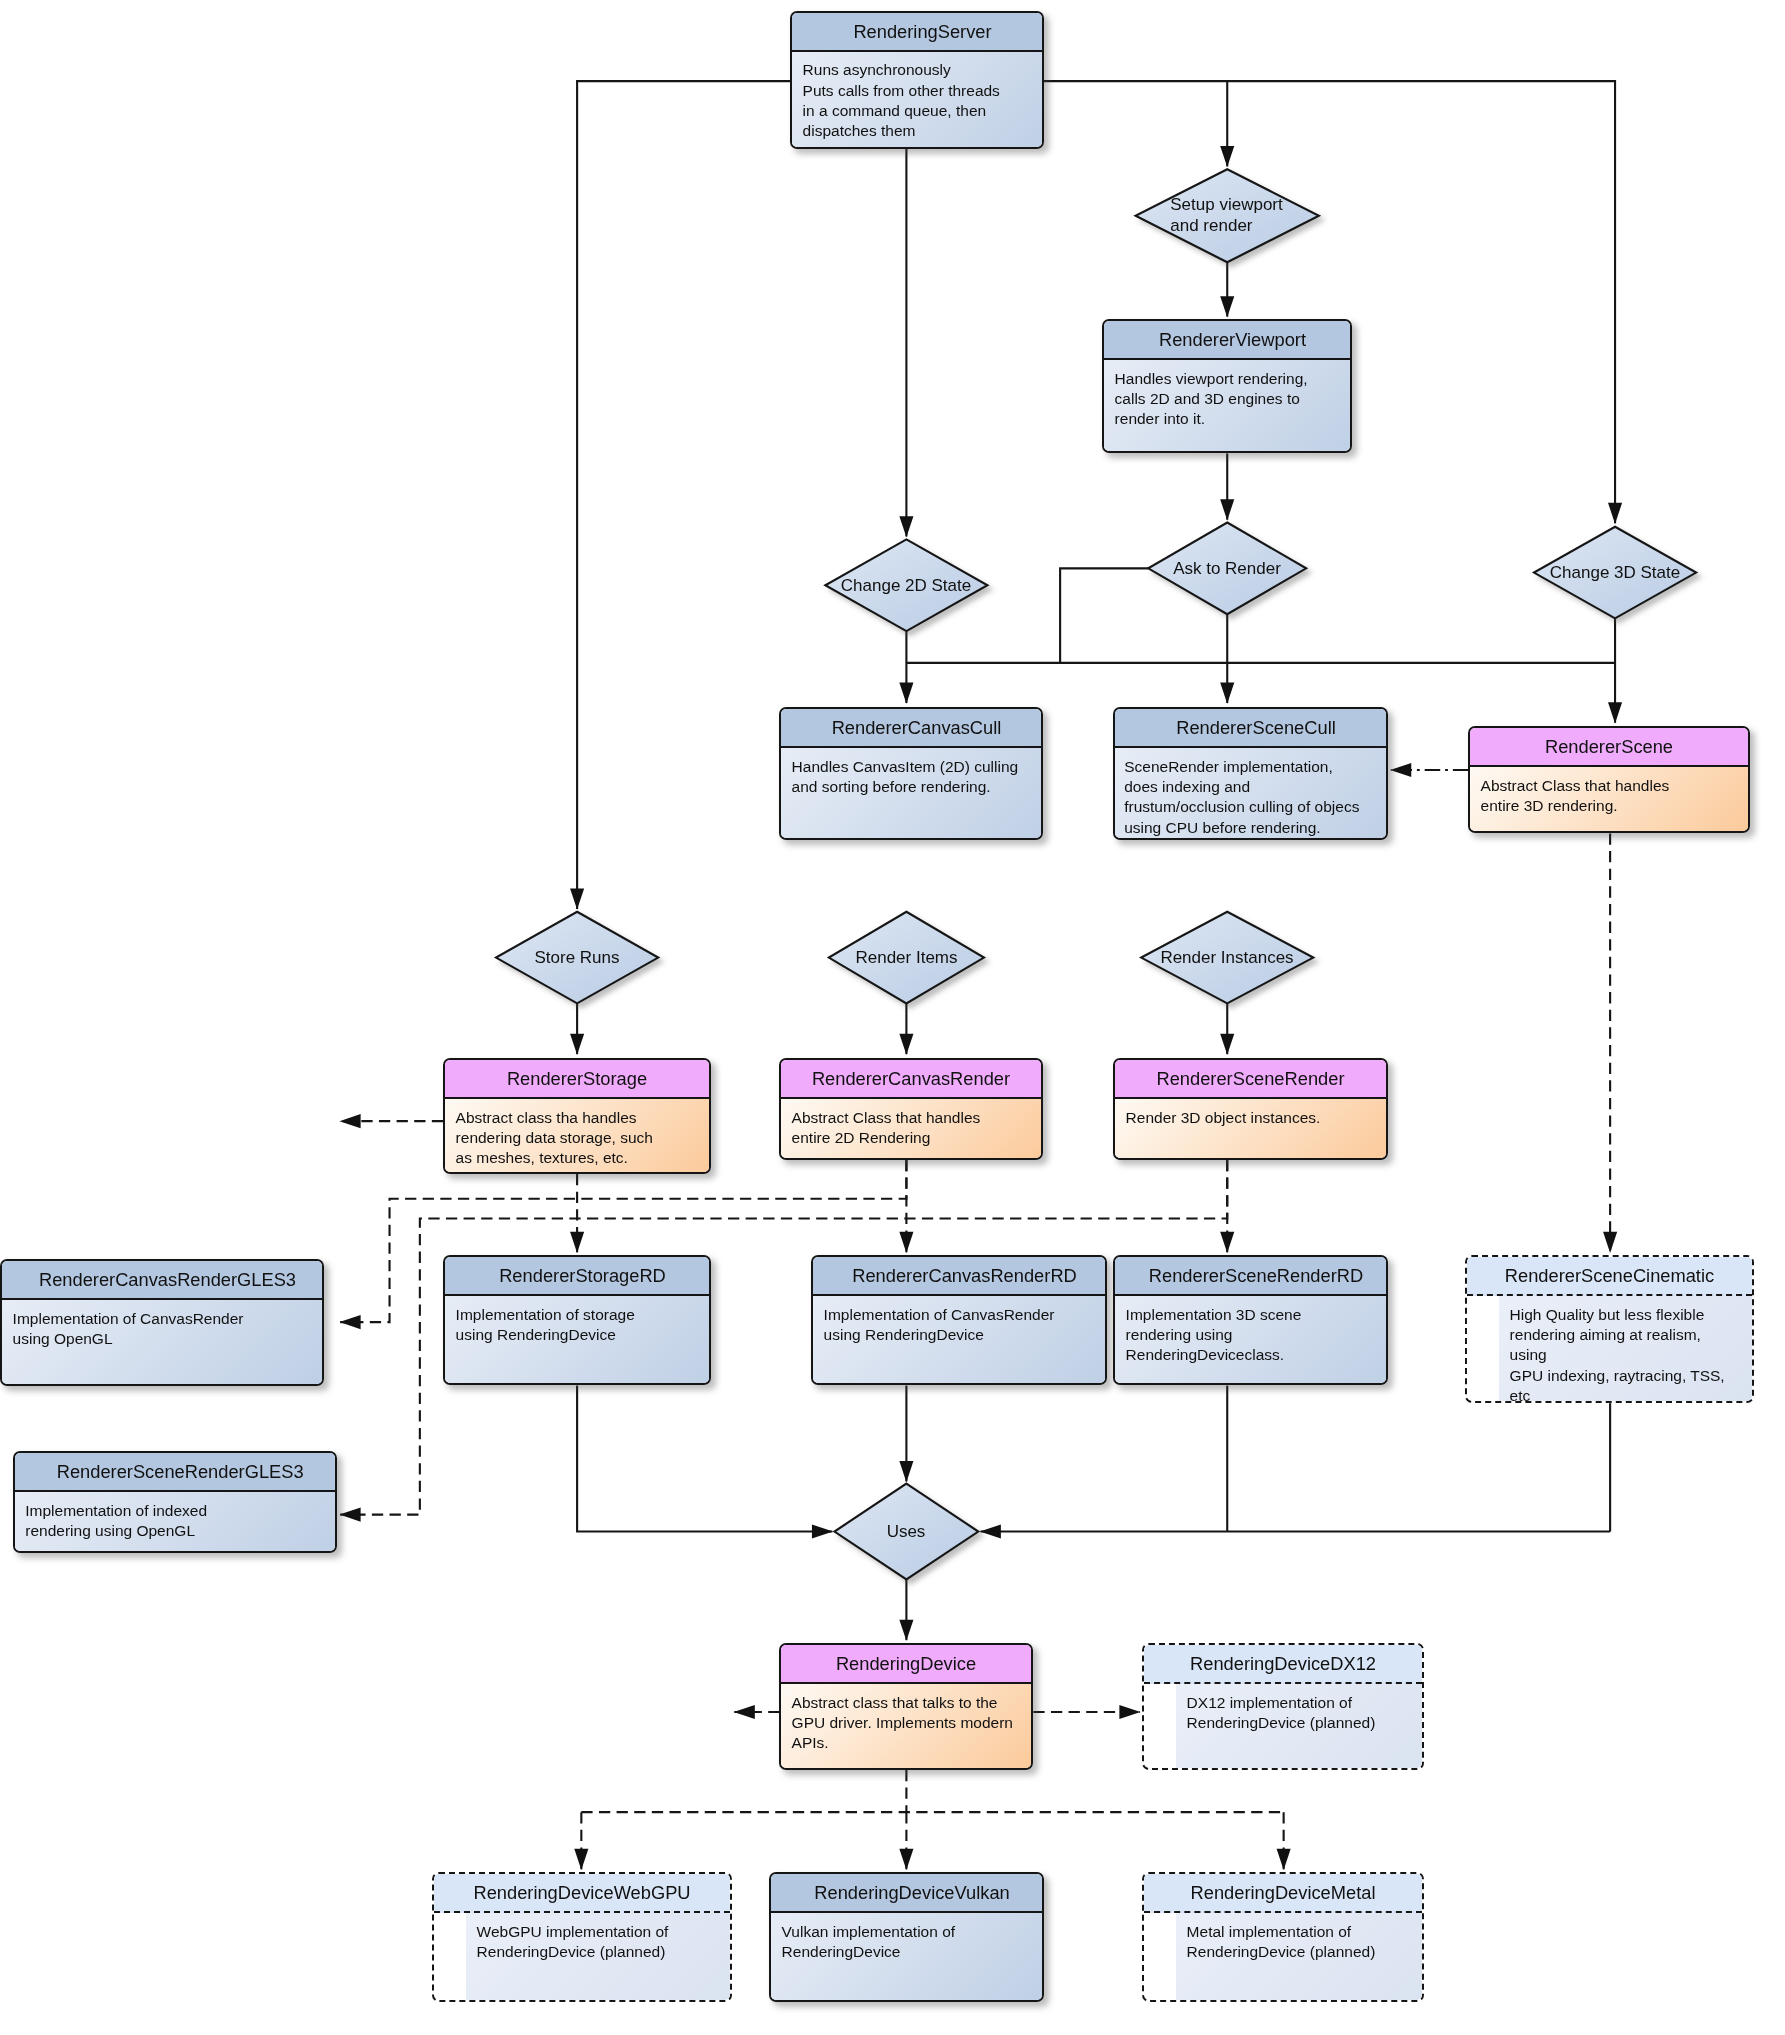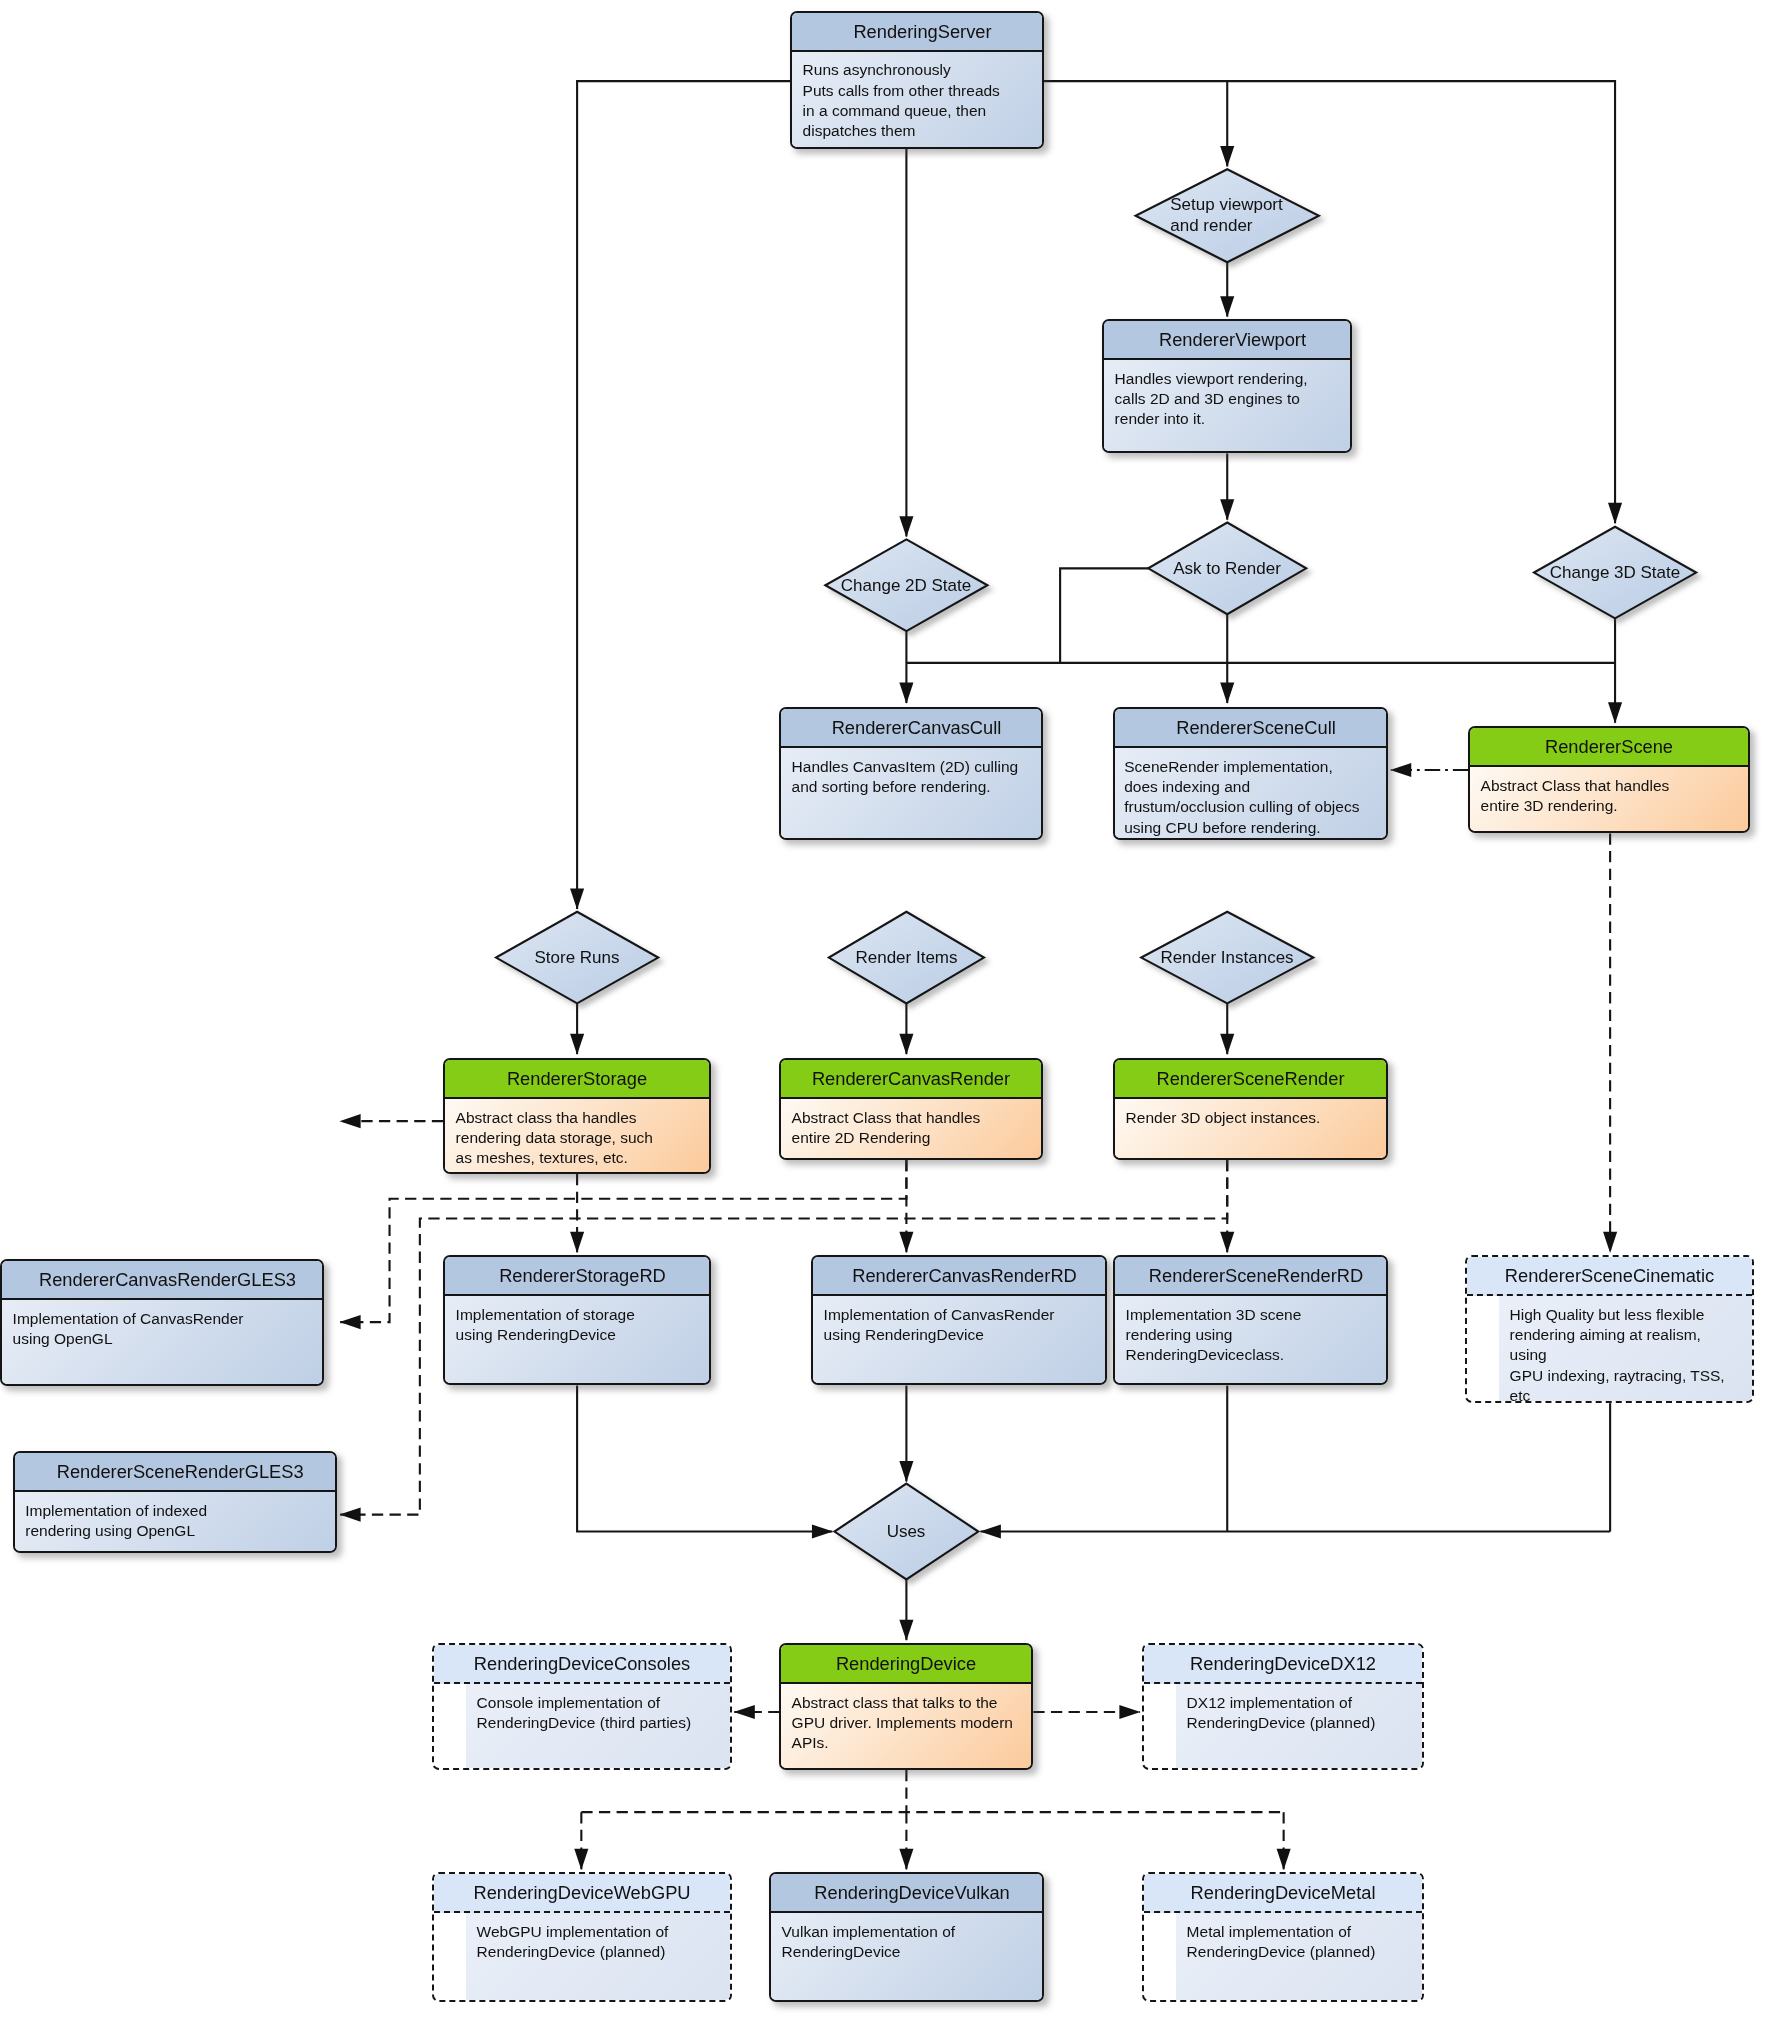--- a/index.html
+++ b/index.html
@@ -21,21 +21,21 @@
     font-size:18.3px;border-bottom:2.1px solid #151515;
   }
   .node .bd{
     font-size:15.5px;line-height:1.32;padding:8.5px 10.6px;
     white-space:pre-line;text-align:left;
   }
   
   .blue .hd{background:#b4c7e0;padding-left:11px;}
   .blue .bd{background:linear-gradient(135deg,#e7edf6 0%,#b9cbe3 100%);height:100%;}
   
-  .orange .hd{background:#84cc16;}
+  .orange .hd{background:#f0abfc;}
   .orange .bd{background:linear-gradient(135deg,#fefaf4 0%,#fac violet 100%);}
   .orange .bd{background:linear-gradient(135deg,#fefaf4 0%,#fbc28c 100%);height:100%;}
   
   .ghost{border-style:dashed;box-shadow:none;}
   .ghost .hd{background:#d9e6f8;border-bottom:2.1px dashed #151515;}
   .ghost .bd{background:linear-gradient(135deg,#eaeff8 0%,#d8e1f0 100%);height:100%;margin-left:32px;}
   
   .dlabel{
     position:absolute;z-index:3;display:flex;align-items:center;justify-content:center;
     font-size:17px;line-height:1.22;text-align:left;white-space:pre-line;
@@ -212,25 +212,20 @@
 GPU indexing, raytracing, TSS, etc
 (planned)</div>
 </div>
 
 <div class="node blue" style="left:12.7px;top:1451px;width:324px;height:102px">
   <div class="hd">RendererSceneRenderGLES3</div>
   <div class="bd">Implementation of indexed
 rendering using OpenGL</div>
 </div>
 
-<div class="node ghost" style="left:432px;top:1643px;width:300px;height:127px">
-  <div class="hd">RenderingDeviceConsoles</div>
-  <div class="bd">Console implementation of
-RenderingDevice (third parties)</div>
-</div>
 
 <div class="node orange" style="left:779px;top:1643px;width:254px;height:127px">
   <div class="hd">RenderingDevice</div>
   <div class="bd">Abstract class that talks to the
 GPU driver. Implements modern
 APIs.</div>
 </div>
 
 <div class="node ghost" style="left:1142px;top:1643px;width:282px;height:127px">
   <div class="hd">RenderingDeviceDX12</div>

